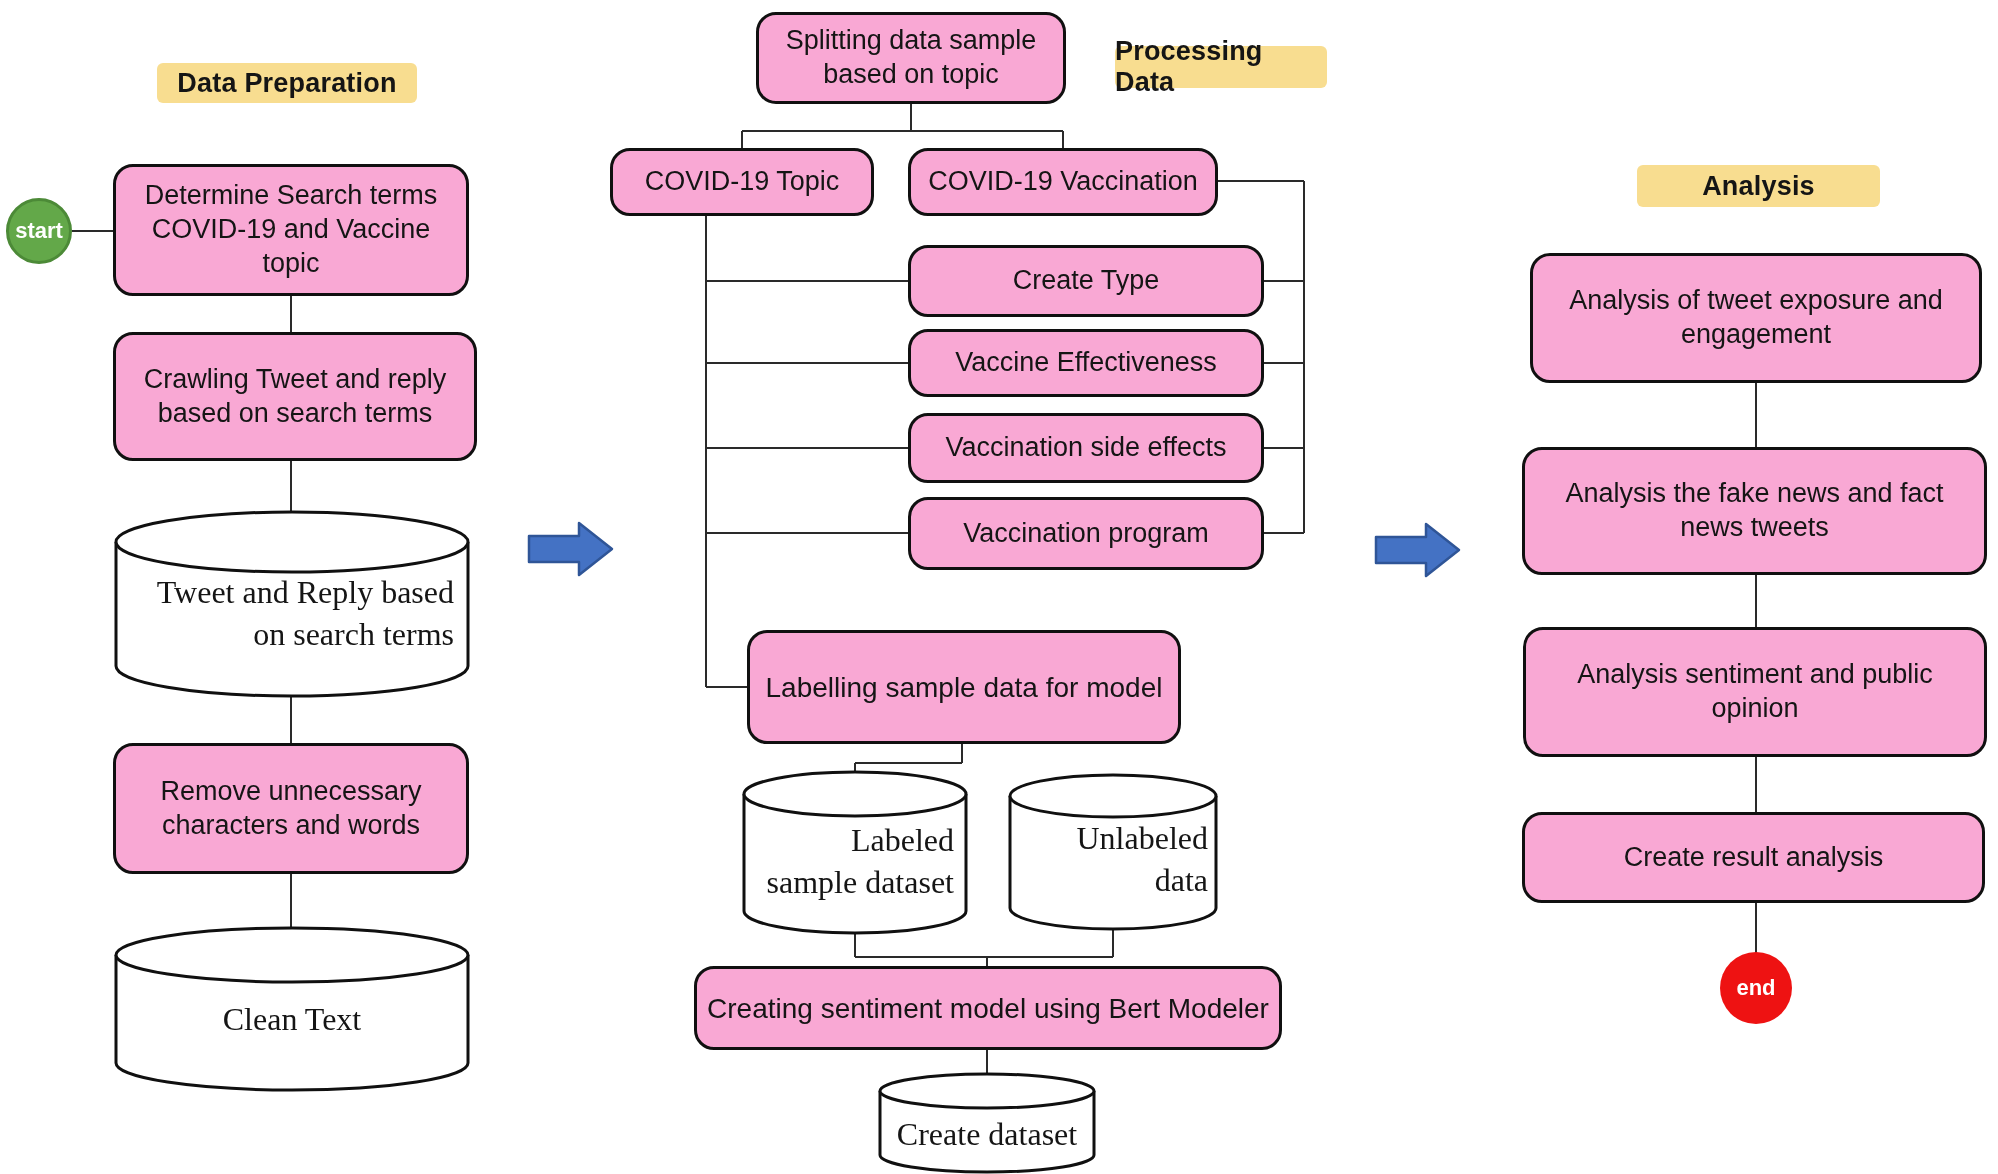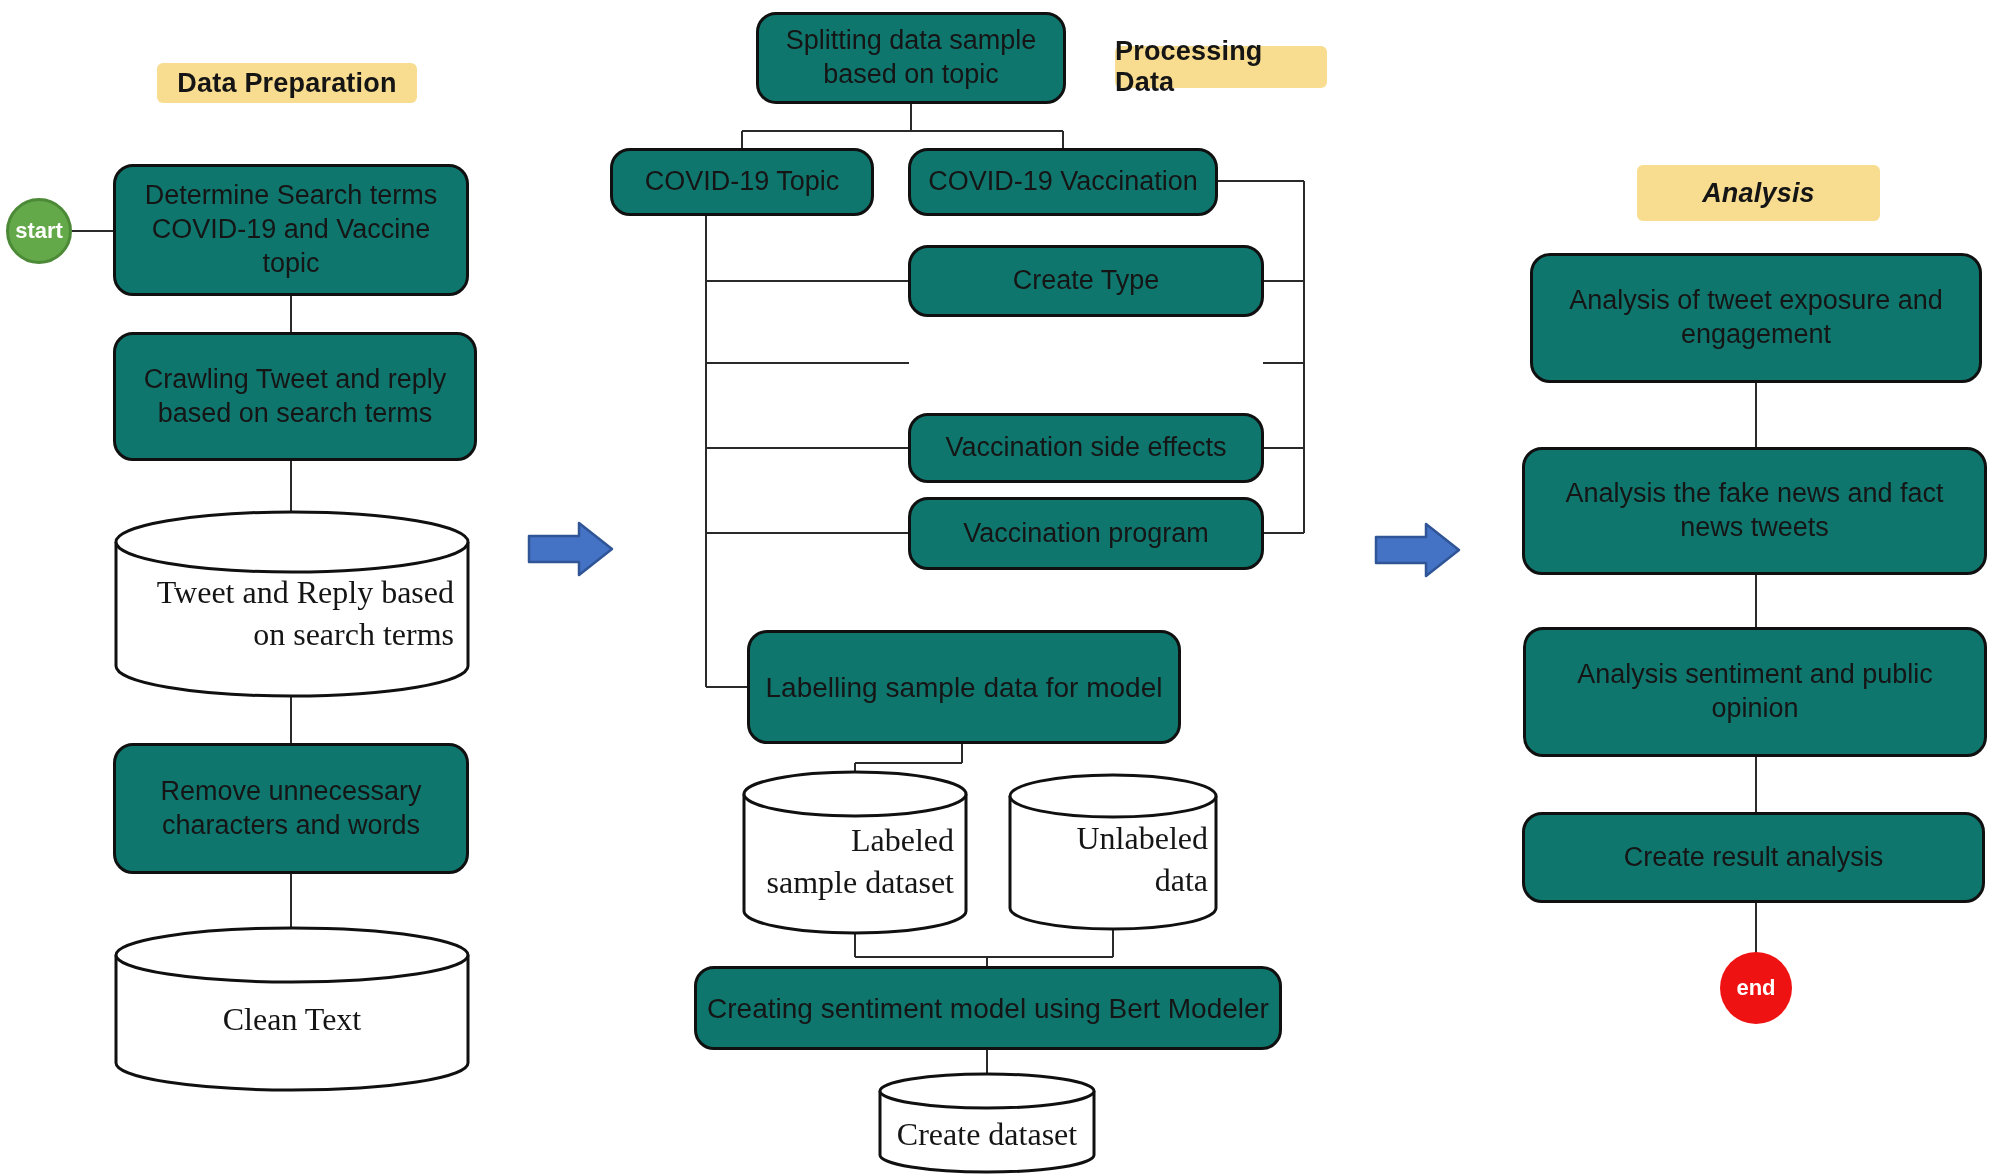--- a/index.html
+++ b/index.html
@@ -16,21 +16,21 @@
   html,body{margin:0;padding:0;background:#ffffff;}
   .canvas{
     position:relative;width:1998px;height:1174px;background:#ffffff;
     overflow:hidden;font-family:"Liberation Sans",sans-serif;color:var(--ink);
   }
   .wires{position:absolute;left:0;top:0;z-index:1;}
   .wires line{stroke:var(--wire);stroke-width:2px;}
   .cyl-body{fill:#ffffff;stroke:var(--node-border);stroke-width:3px;}
   .flow-arrow{fill:var(--arrow-fill);stroke:var(--arrow-border);stroke-width:2.5px;stroke-linejoin:round;}
   .node{
-    position:absolute;z-index:2;background:#0f766e;border:3px solid var(--node-border);
+    position:absolute;z-index:2;background:#f9a8d4;border:3px solid var(--node-border);
     border-radius:20px;display:flex;align-items:center;justify-content:center;
     text-align:center;font-size:27px;line-height:1.25;box-sizing:border-box;
   }
   .cyl-text{
     position:absolute;z-index:3;display:flex;align-items:center;justify-content:center;
     text-align:right;font-family:"Liberation Serif",serif;font-size:32px;line-height:1.3;
   }
   .seclabel{
     position:absolute;z-index:2;background:var(--label-bg);border-radius:6px;
     display:flex;align-items:center;justify-content:center;
@@ -119,35 +119,36 @@
       <path class="cyl-body" d="M880,1091 L880,1155 A107,17 0 0 0 1094,1155 L1094,1091"></path>
       <ellipse class="cyl-body" cx="987" cy="1091" rx="107" ry="17"></ellipse>
     </g>
 
     <polygon class="flow-arrow" points="529,536 579,536 579,523 612,549 579,575 579,562 529,562"></polygon>
     <polygon class="flow-arrow" points="1376,537 1426,537 1426,524 1459,550 1426,576 1426,563 1376,563"></polygon>
   </svg>
 
   <div class="seclabel" style="left:157px;top:63px;width:260px;height:40px;">Data Preparation</div>
   <div class="seclabel" style="left:1115px;top:46px;width:212px;height:42px;">Processing Data</div>
-  <div class="seclabel" style="left:1637px;top:165px;width:243px;height:56px;font-style:italic;">Analysis</div>
+  <div class="seclabel" style="left:1637px;top:165px;width:243px;height:42px;">Analysis</div>
 
   <div class="terminal start" style="left:6px;top:198px;width:66px;height:66px;">start</div>
   <div class="terminal end" style="left:1720px;top:952px;width:72px;height:72px;">end</div>
 
   <div class="node pad12" style="left:113px;top:164px;width:356px;height:132px;">Determine Search terms COVID-19 and Vaccine topic</div>
   <div class="node pad12" style="left:113px;top:332px;width:364px;height:129px;">Crawling Tweet and reply based on search terms</div>
   <div class="cyl-text" style="left:130px;top:558px;width:324px;height:112px;">Tweet and Reply based on search terms</div>
   <div class="node pad12" style="left:113px;top:743px;width:356px;height:131px;">Remove unnecessary characters and words</div>
   <div class="cyl-text" style="left:130px;top:975px;width:324px;height:90px;">Clean Text</div>
 
   <div class="node" style="left:756px;top:12px;width:310px;height:92px;padding:0 18px;">Splitting data sample based on topic</div>
   <div class="node pad8" style="left:610px;top:148px;width:264px;height:68px;">COVID-19 Topic</div>
   <div class="node pad8" style="left:908px;top:148px;width:310px;height:68px;">COVID-19 Vaccination</div>
   <div class="node pad8" style="left:908px;top:245px;width:356px;height:72px;">Create Type</div>
+  <div class="node pad8" style="left:908px;top:329px;width:356px;height:68px;">Vaccine Effectiveness</div>
   <div class="node pad8" style="left:908px;top:413px;width:356px;height:70px;">Vaccination side effects</div>
   <div class="node pad8" style="left:908px;top:497px;width:356px;height:73px;">Vaccination program</div>
   <div class="node" style="left:747px;top:630px;width:434px;height:114px;font-size:28px;">Labelling sample data for model</div>
   <div class="cyl-text" style="left:756px;top:812px;width:198px;height:100px;">Labeled sample dataset</div>
   <div class="cyl-text" style="left:1018px;top:820px;width:190px;height:80px;">Unlabeled data</div>
   <div class="node pad8" style="left:694px;top:966px;width:588px;height:84px;font-size:28px;">Creating sentiment model using Bert Modeler</div>
   <div class="cyl-text" style="left:890px;top:1108px;width:194px;height:54px;">Create dataset</div>
 
   <div class="node pad20" style="left:1530px;top:253px;width:452px;height:130px;">Analysis of tweet exposure and engagement</div>
   <div class="node pad20" style="left:1522px;top:447px;width:465px;height:128px;">Analysis the fake news and fact news tweets</div>

